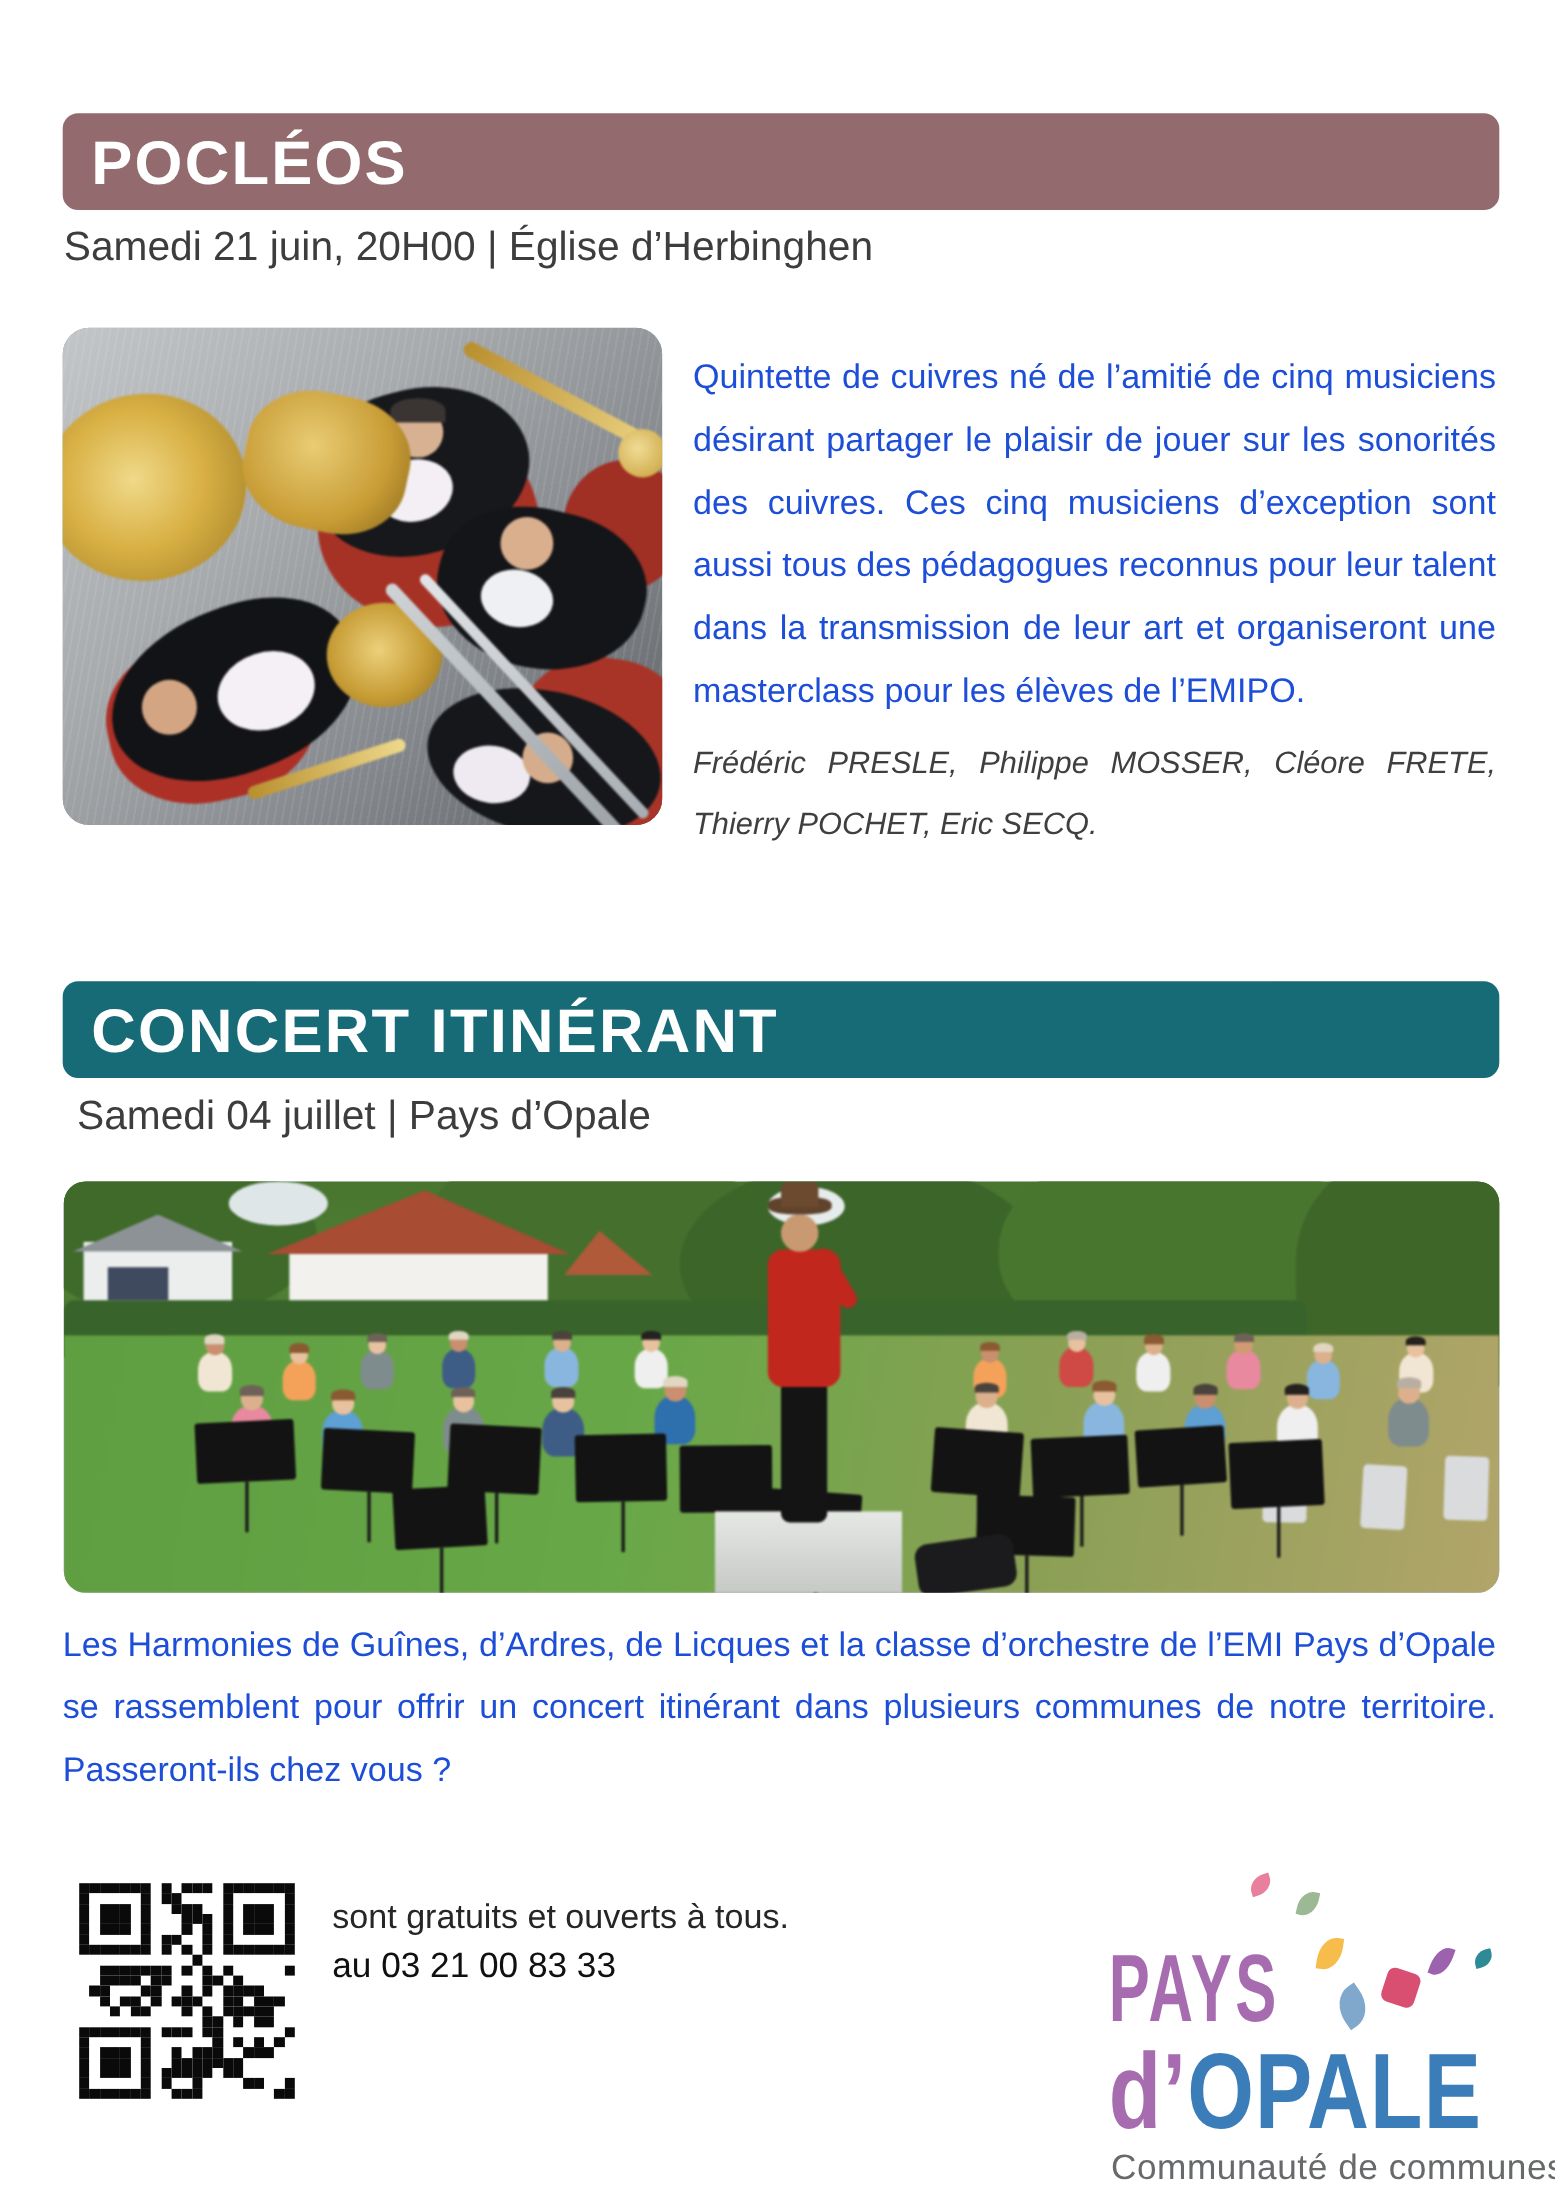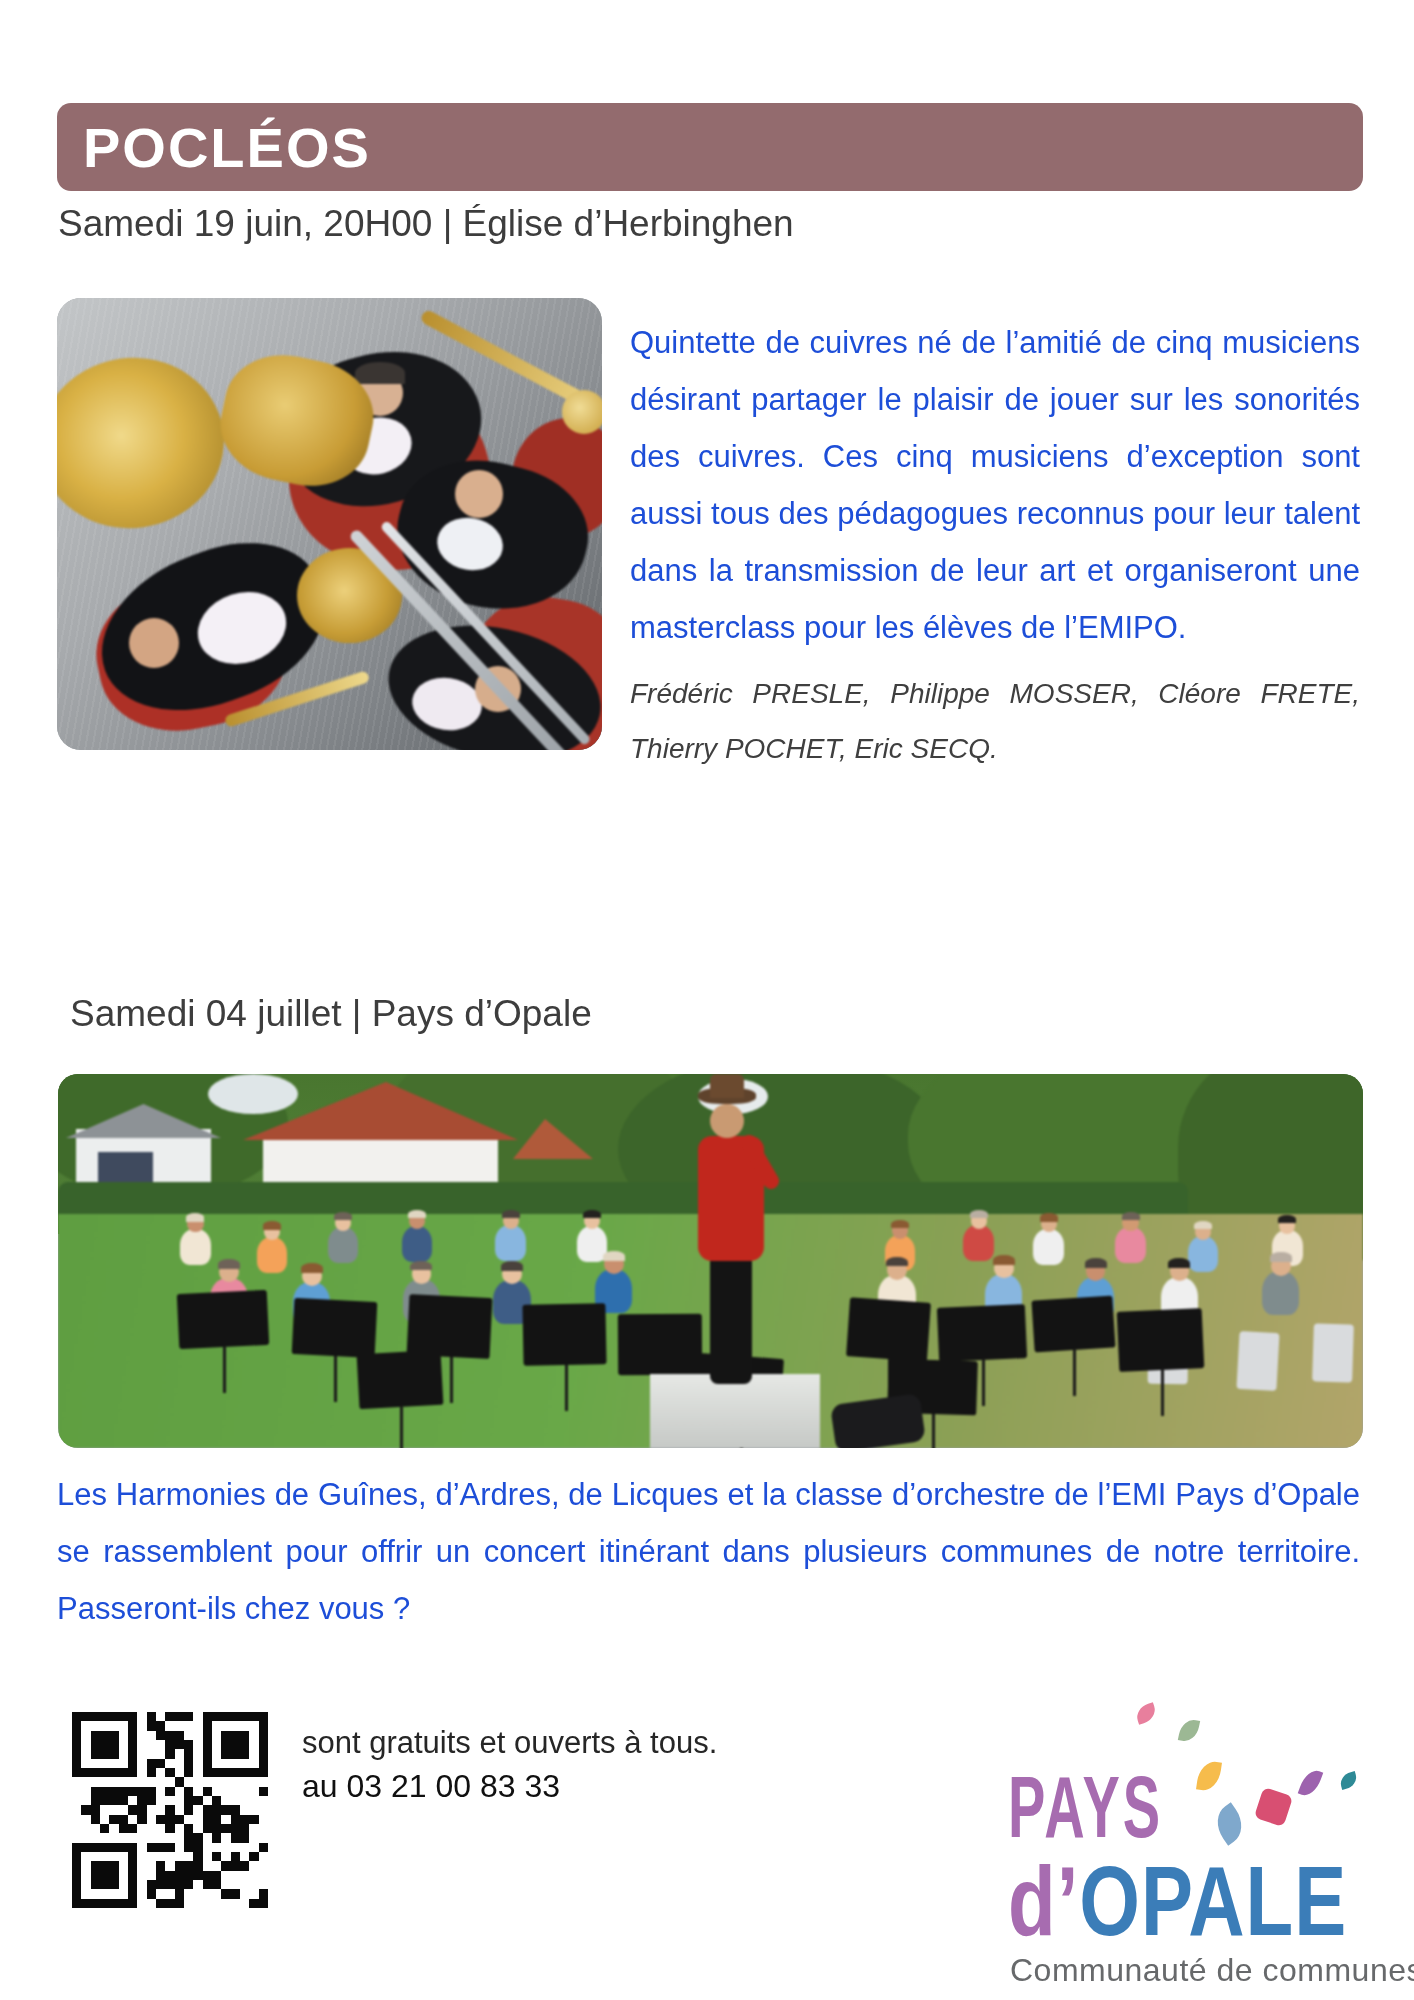--- a/index.html
+++ b/index.html
@@ -57,21 +57,21 @@
   .petal.r{border-radius:22%;}
 </style>
 </head>
 <body>
 
 <div class="page">
 
   <div class="hbar" id="bar1" style="background: rgb(147, 107, 110);">
     <div class="bar-title">POCLÉOS</div>
   </div>
-  <div class="subtitle" id="subtitle1">Samedi 19 juin, 20H00 | Église d’Herbinghen</div>
+  <div class="subtitle" id="subtitle1">Samedi 21 juin, 20H00 | Église d’Herbinghen</div>
 
   <div class="photo" id="photo1">
     <div class="floor"></div>
     <div class="ph-layer">
 
       <div class="shape" style="left:235px;top:80px;width:200px;height:190px;background:#a63226;border-radius:40% 55% 50% 45%;transform:rotate(18deg);"></div>
       <div class="shape" style="left:40px;top:280px;width:190px;height:150px;background:#ad3026;border-radius:45%;transform:rotate(-12deg);"></div>
       <div class="shape" style="left:410px;top:300px;width:160px;height:160px;background:#a83428;border-radius:45%;transform:rotate(9deg);"></div>
       <div class="shape" style="left:455px;top:120px;width:110px;height:120px;background:#a02f24;border-radius:50%;transform:rotate(9deg);"></div>
 
@@ -96,20 +96,23 @@
       <div class="shape" style="left:505px;top:92px;width:44px;height:44px;background:radial-gradient(circle at 40% 40%,#f0dc96,#c79d36);border-radius:50%;"></div>
       <div class="shape" style="left:300px;top:230px;width:330px;height:12px;background:linear-gradient(90deg,#cfd3d6,#9aa0a5);border-radius:6px;transform:rotate(47deg);transform-origin:left top;"></div>
       <div class="shape" style="left:330px;top:222px;width:300px;height:10px;background:linear-gradient(90deg,#e2e5e8,#a7adb2);border-radius:5px;transform:rotate(47deg);transform-origin:left top;"></div>
       <div class="shape" style="left:165px;top:395px;width:150px;height:12px;background:linear-gradient(90deg,#b98f2e,#eed98c);border-radius:6px;transform:rotate(-18deg);"></div>
     </div>
   </div>
 
   <div class="body-par" id="par1">Quintette de cuivres né de l’amitié de cinq musiciens désirant partager le plaisir de jouer sur les sonorités des cuivres. Ces cinq musiciens d’exception sont aussi tous des pédagogues reconnus pour leur talent dans la transmission de leur art et organiseront une masterclass pour les élèves de l’EMIPO.</div>
   <div id="credits1">Frédéric PRESLE, Philippe MOSSER, Cléore FRETE, Thierry POCHET, Eric SECQ.</div>
 
+  <div class="hbar" id="bar2" style="background: rgb(23, 107, 119);">
+    <div class="bar-title">CONCERT ITINÉRANT</div>
+  </div>
   <div class="subtitle" id="subtitle2">Samedi 04 juillet | Pays d’Opale</div>
 
   <div class="photo" id="photo2">
     <div class="treeband"></div>
     <div class="ph-layer">
 
       <div class="shape" style="left:-30px;top:-25px;width:260px;height:150px;background:#3f6a2a;border-radius:50%;"></div>
       <div class="shape" style="left:330px;top:-40px;width:300px;height:170px;background:#456f2d;border-radius:48%;"></div>
       <div class="shape" style="left:560px;top:-20px;width:330px;height:190px;background:#3c652a;border-radius:50%;"></div>
       <div class="shape" style="left:850px;top:-35px;width:330px;height:200px;background:#49762f;border-radius:48%;"></div>

